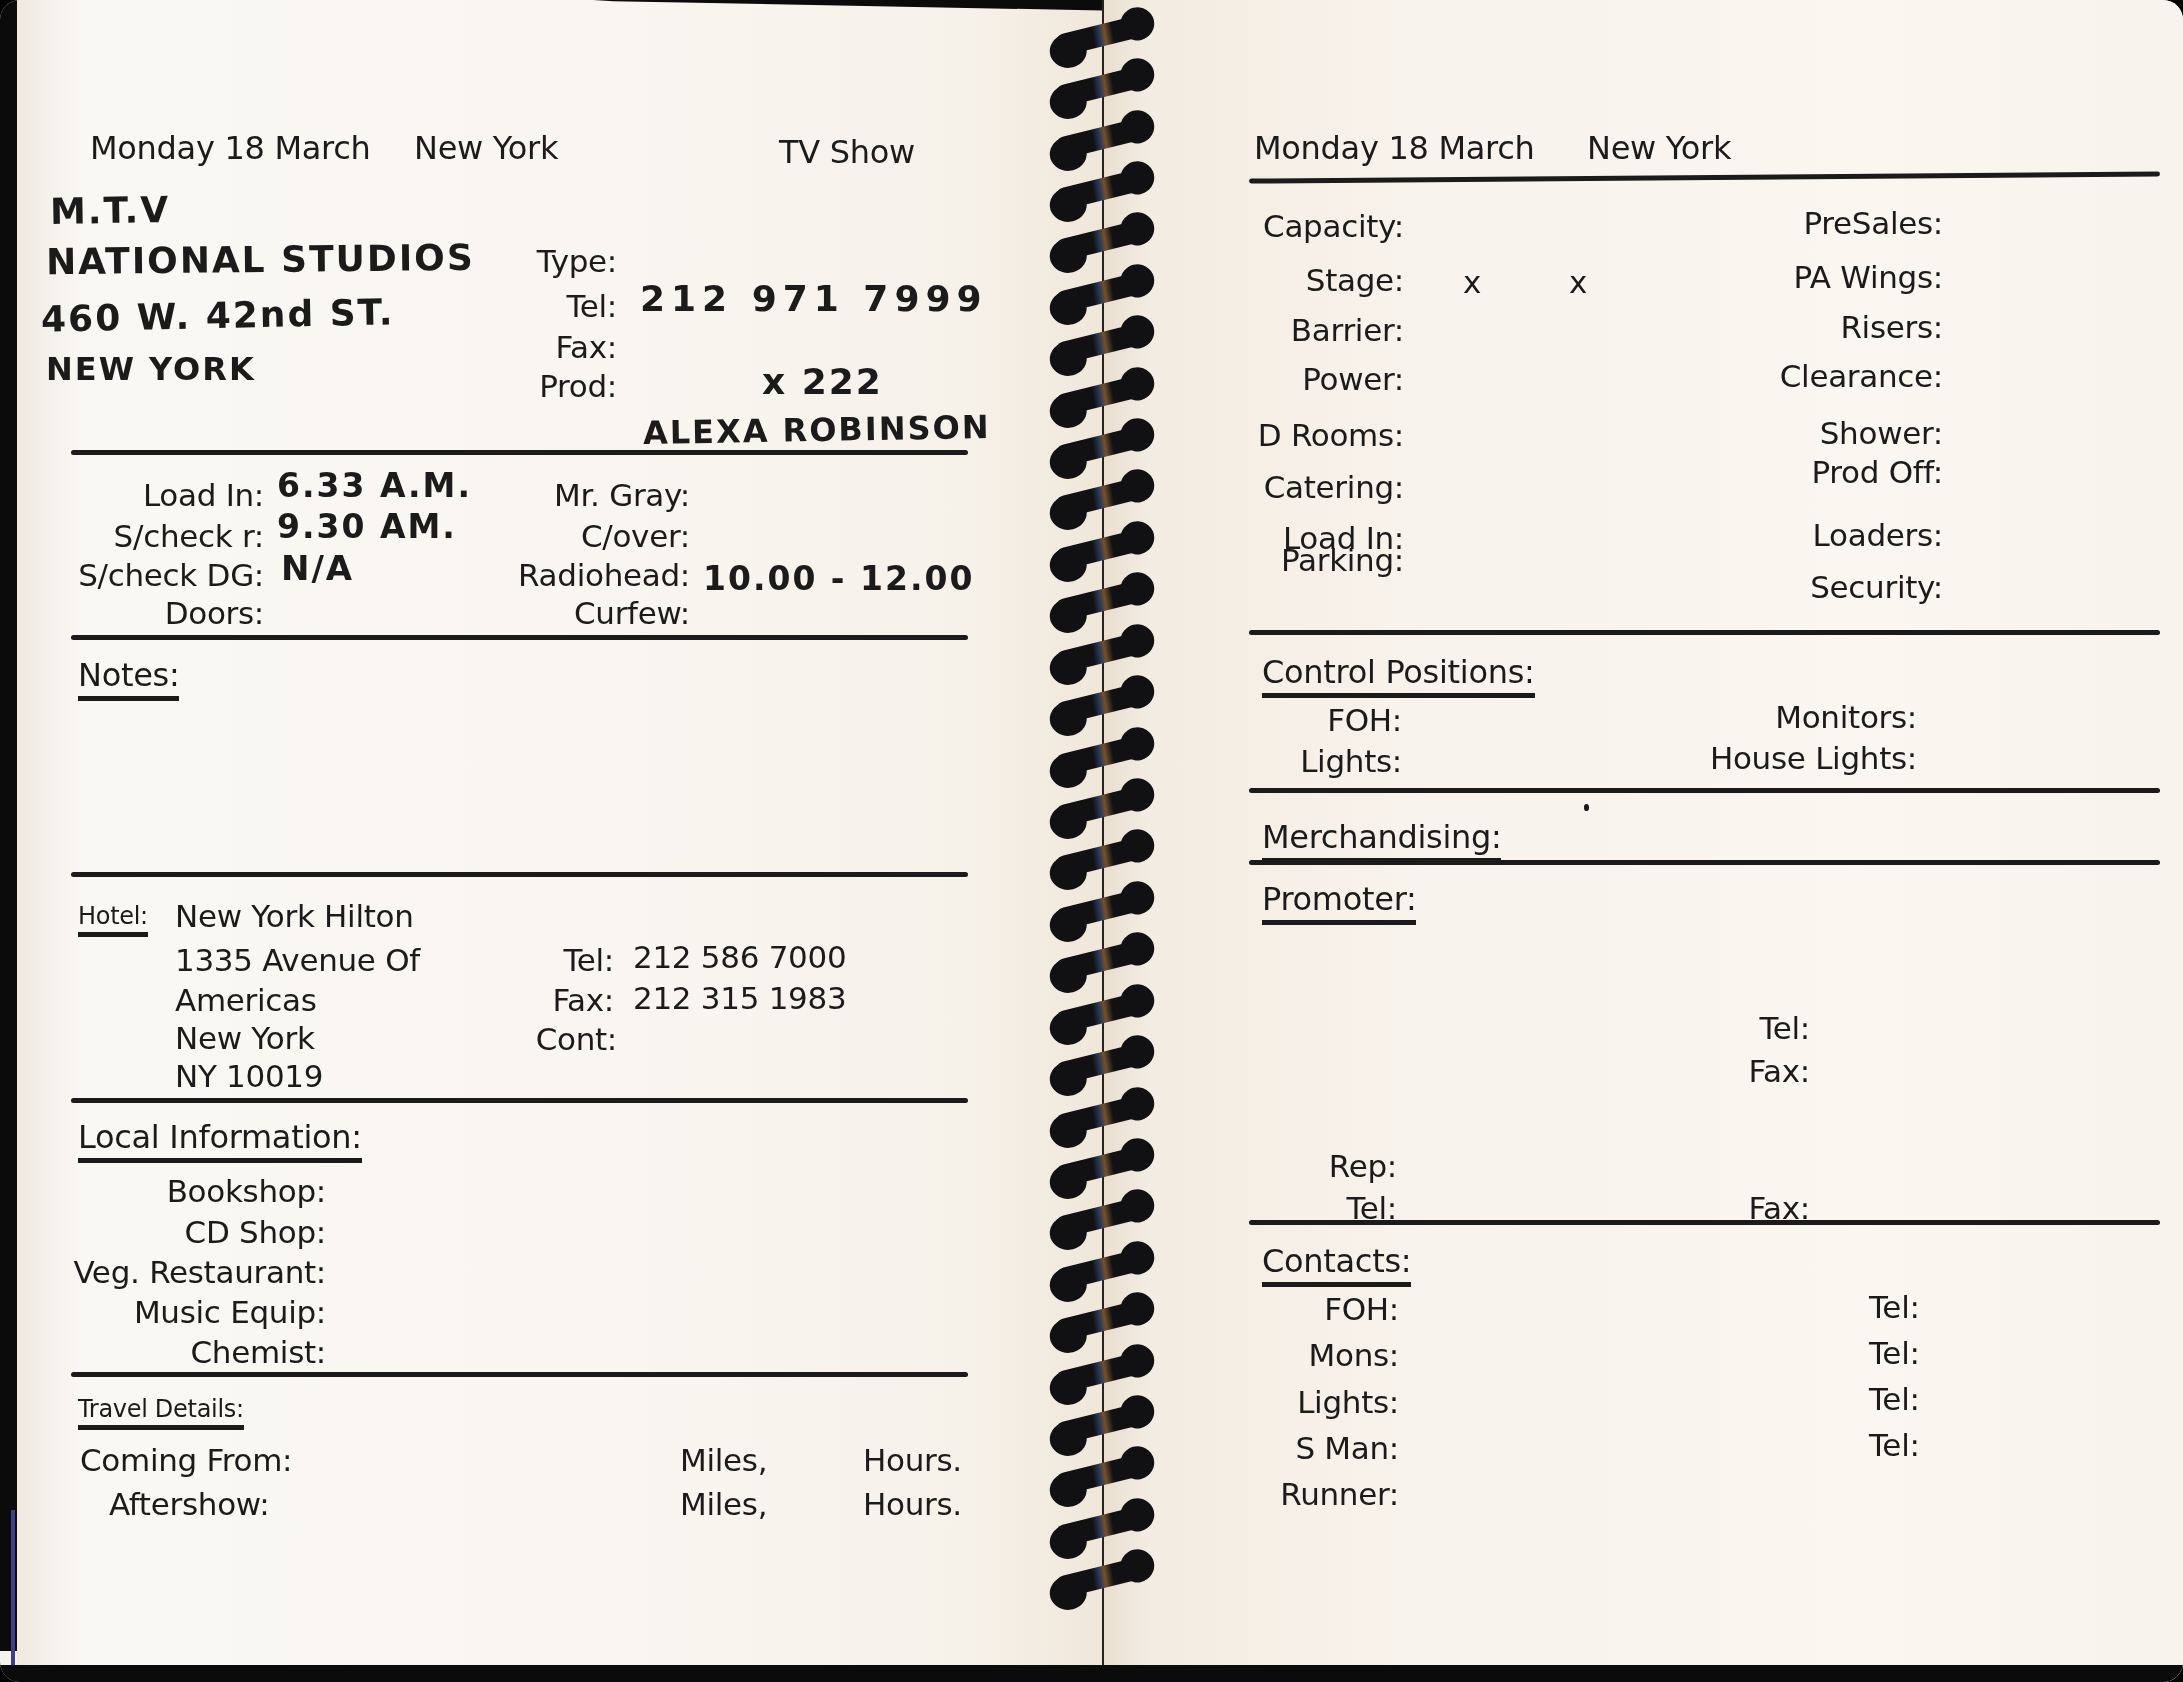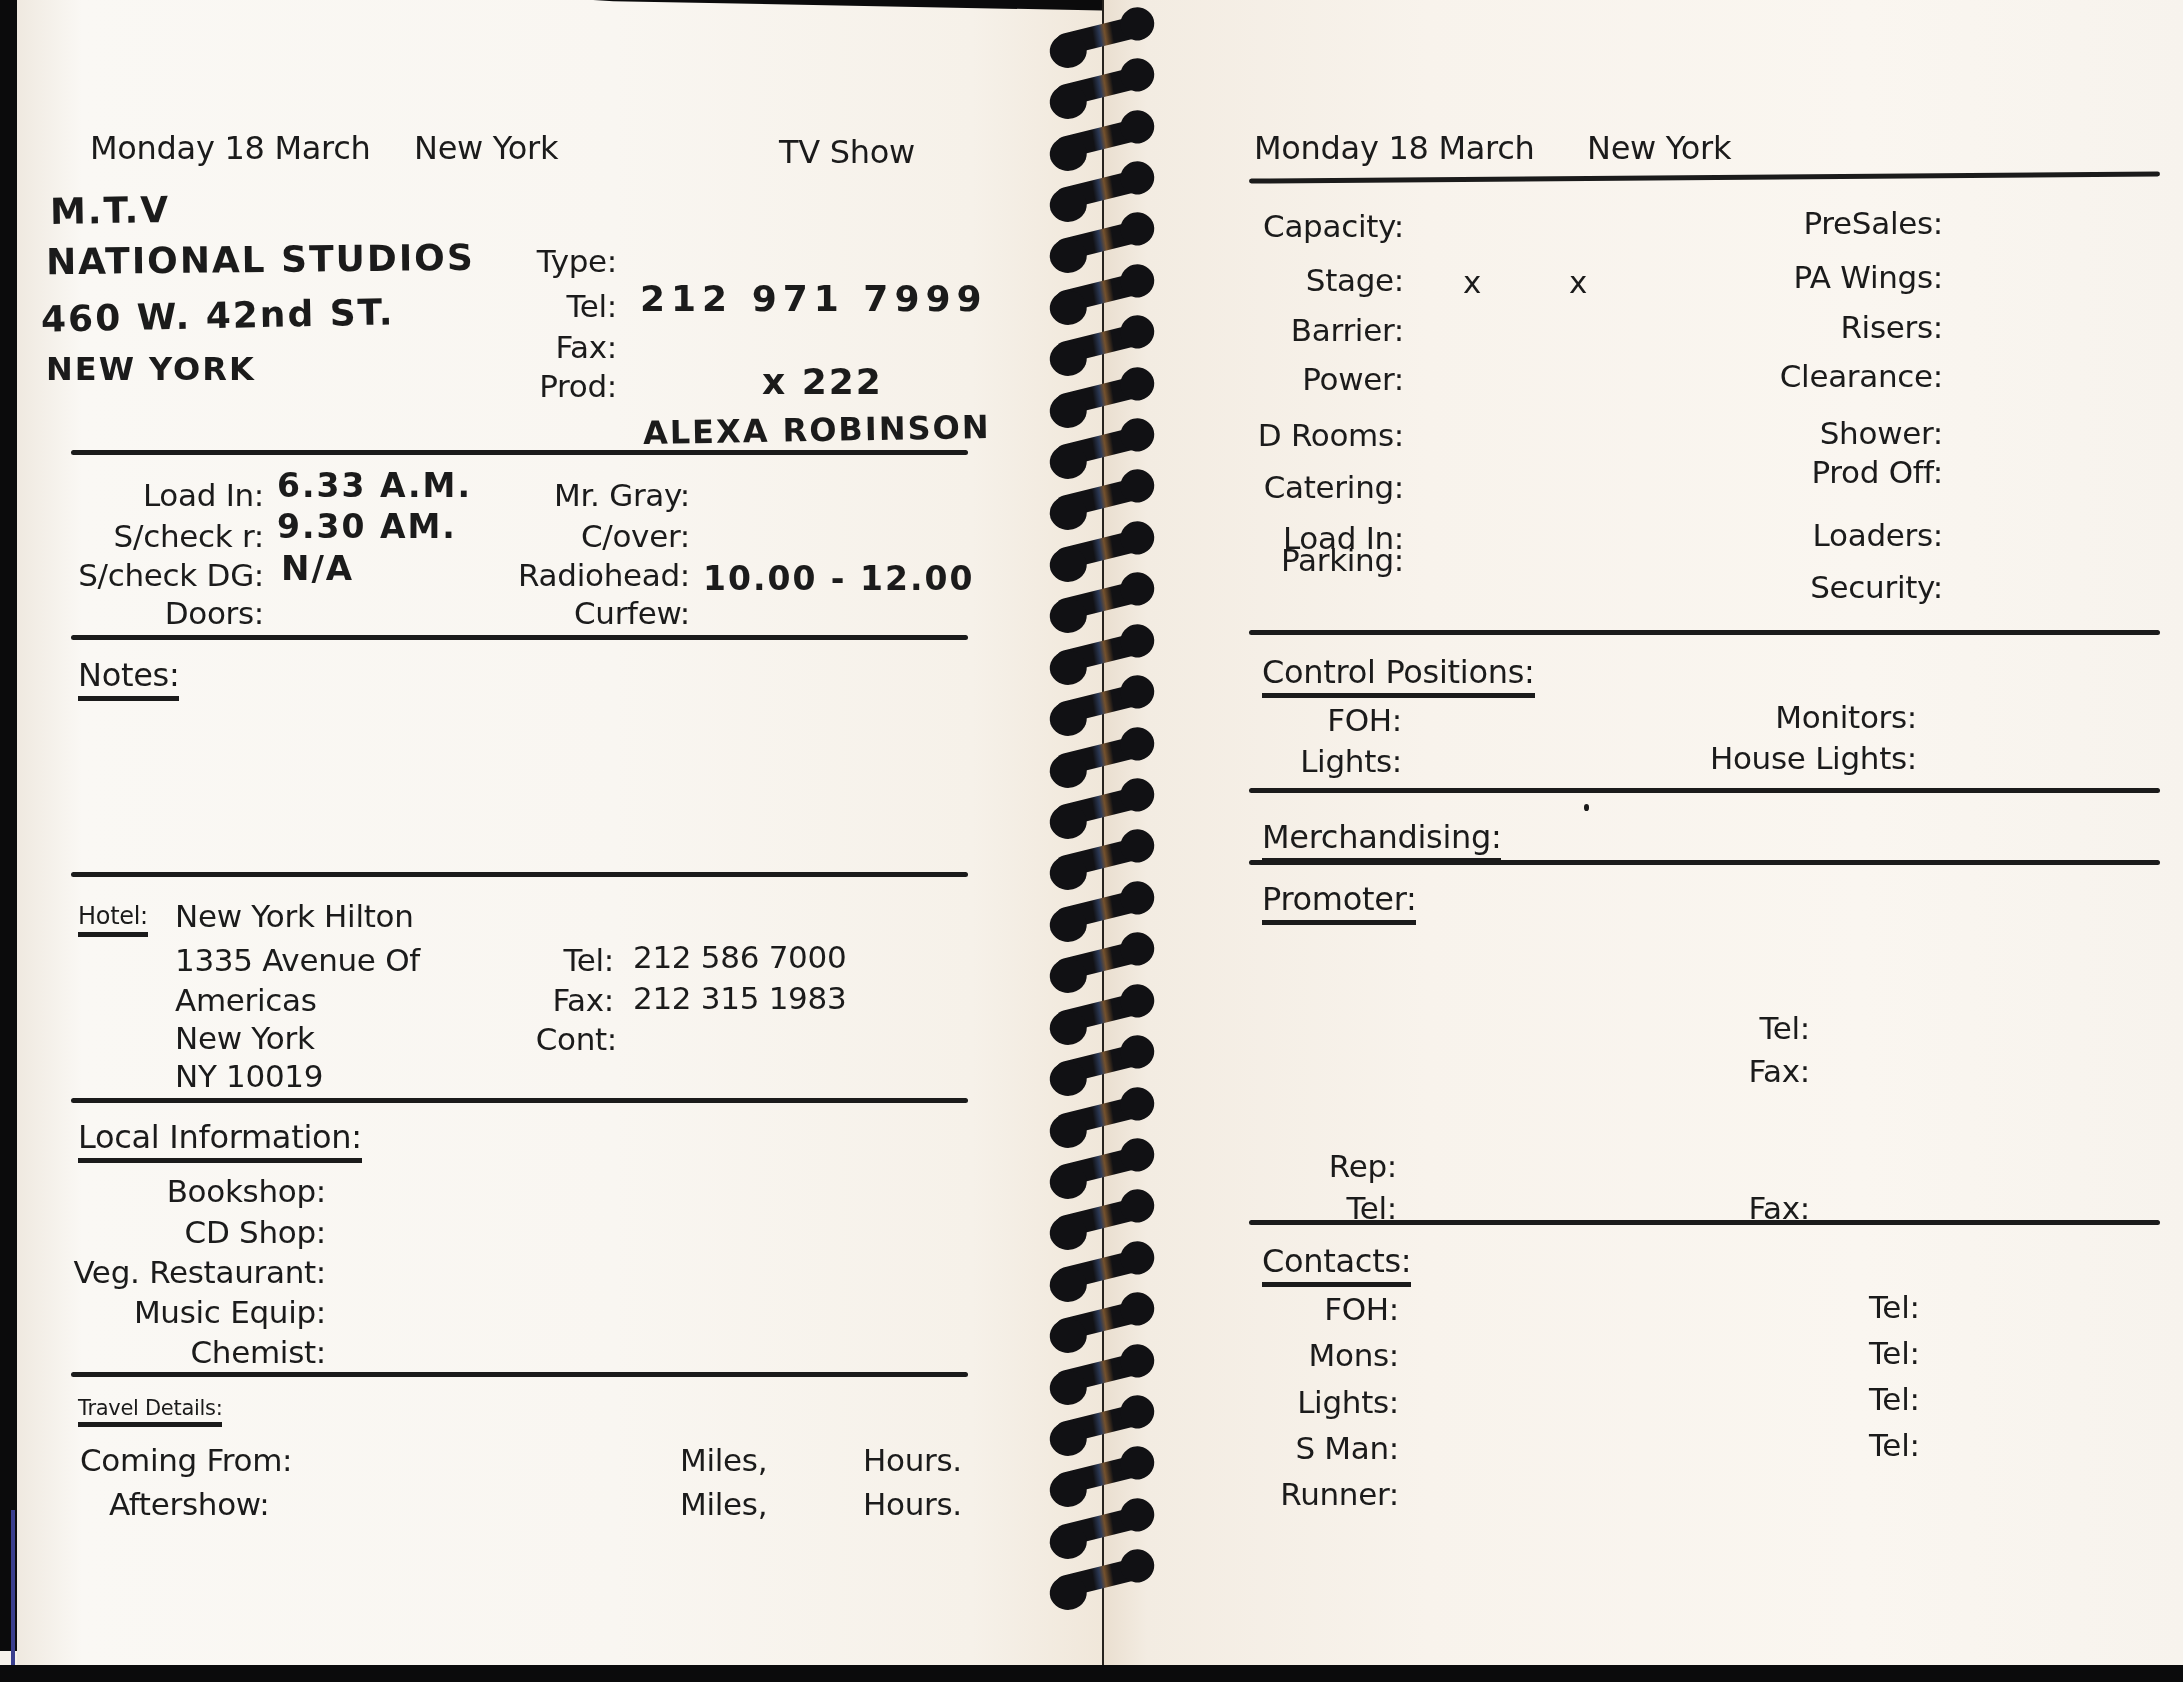--- a/index.html
+++ b/index.html
@@ -6,20 +6,21 @@
     --ink:#1b1b1b;
     --cover:#0b0b0c;
     --coil:#111114;
     --gapline:#26221d;
   }
   html,body{margin:0;padding:0;background:#000;}
   #scan{
     position:relative;width:2183px;height:1682px;overflow:hidden;
     font-family:"DejaVu Sans",sans-serif;color:var(--ink);
     background:#f6f2ec;
+    border-radius:20px;
   }
   .page{position:absolute;top:0;height:1682px;}
   #page-left{
     left:17px;width:1085px;
     background:linear-gradient(90deg,#efe9e0 0%,#faf8f4 6%,#f9f6f1 55%,#f6f1e9 88%,#f0e7da 100%);
   }
   #page-right{
     left:1104px;width:1079px;
     background:linear-gradient(90deg,#eadfd0 0%,#f3ece2 4%,#f8f3ec 30%,#faf6f0 70%,#f7f3ed 100%);
   }
@@ -109,21 +110,21 @@
 
     <span class="t h" style="left:61px;top:1121px;font-size:32px">Local Information:</span>
     <span class="t rab" style="left:0;top:1175px;width:309px">Bookshop:</span>
     <span class="t rab" style="left:0;top:1216px;width:309px">CD Shop:</span>
     <span class="t rab" style="left:0;top:1256px;width:309px">Veg. Restaurant:</span>
     <span class="t rab" style="left:0;top:1296px;width:309px">Music Equip:</span>
     <span class="t rab" style="left:0;top:1336px;width:309px">Chemist:</span>
 
     <div class="rule" style="left:54px;top:1372px;width:897px"></div>
 
-    <span class="t h" style="left:61px;top:1397px;font-size:21px">Travel Details:</span>
+    <span class="t h" style="left:61px;top:1397px;font-size:24px">Travel Details:</span>
     <span class="t" style="left:63px;top:1444px">Coming From:</span>
     <span class="t" style="left:663px;top:1444px">Miles,</span>
     <span class="t" style="left:846px;top:1444px">Hours.</span>
     <span class="t" style="left:92px;top:1488px">Aftershow:</span>
     <span class="t" style="left:663px;top:1488px">Miles,</span>
     <span class="t" style="left:846px;top:1488px">Hours.</span>
   </div>
 
   <div class="page" id="page-right">
     <span class="t" style="left:150px;top:132px;font-size:32px">Monday 18 March</span>

